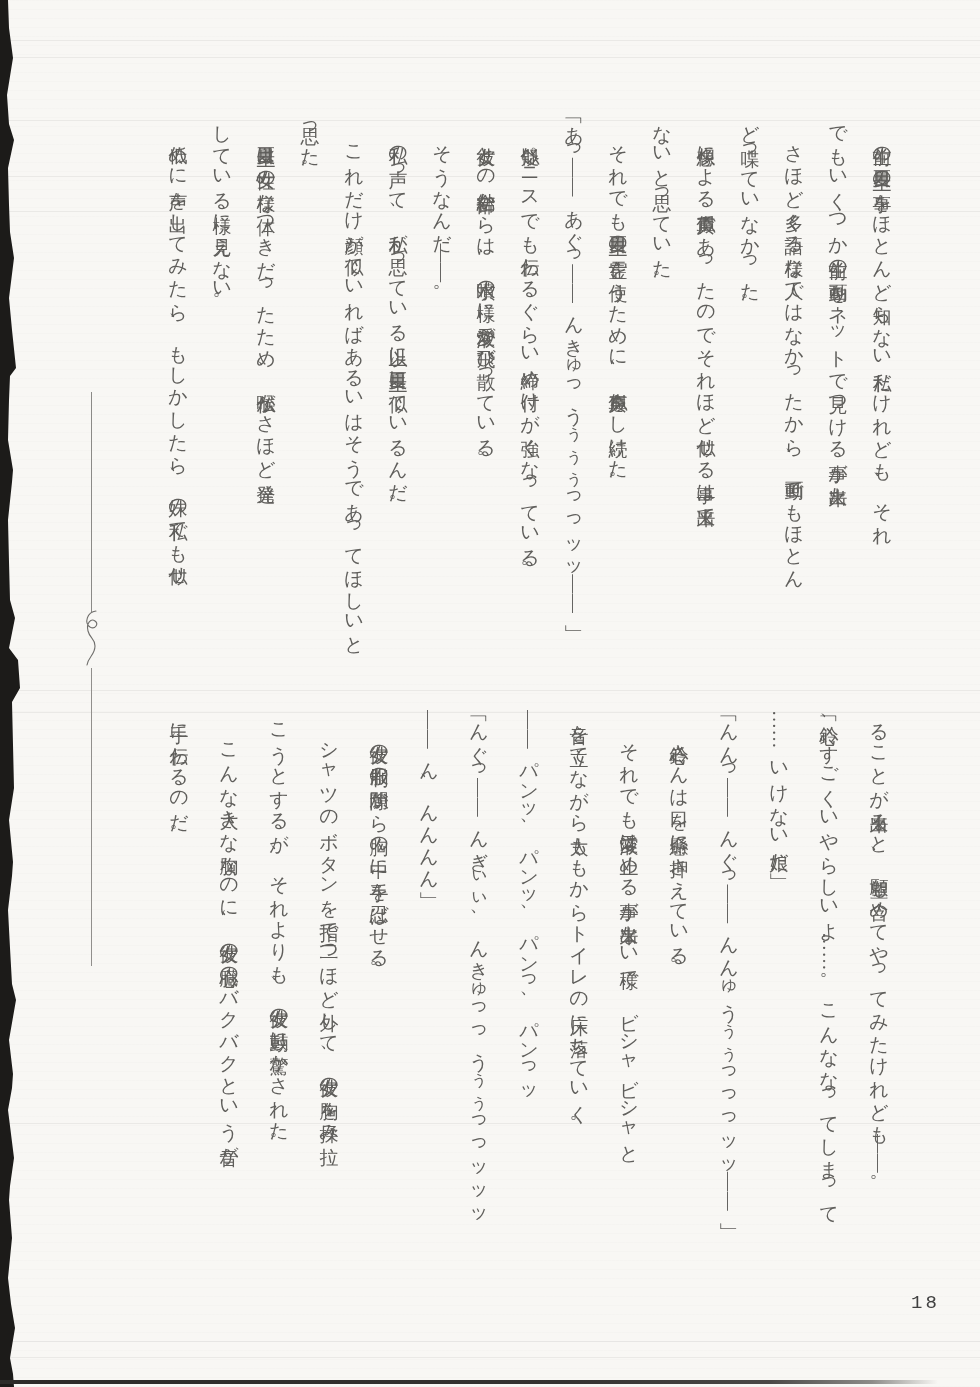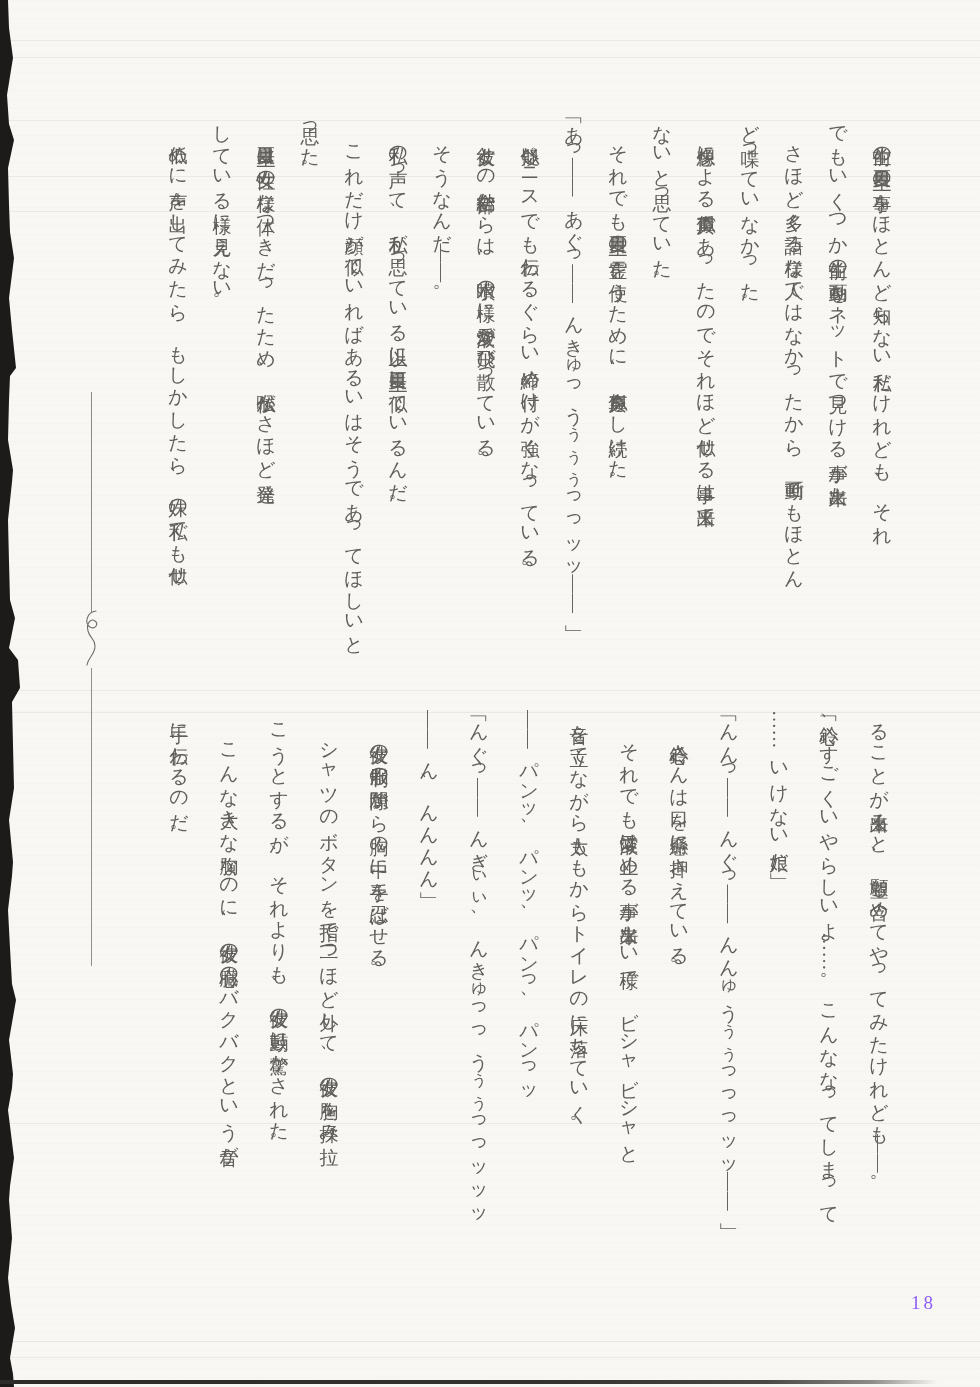--- a/index.html
+++ b/index.html
@@ -47,21 +47,22 @@
   .divider-line { position: absolute; left: 8px; width: 1px; background: #8b8a87; }
   .divider-line.upper { top: 0; height: 220px; }
   .divider-line.lower { top: 276px; height: 298px; background: #918f8c; }
   .divider-ornament { position: absolute; top: 218px; left: 0; }
 
   .page-number {
     position: absolute;
     left: 911px; top: 1292px;
     font-size: 19px;
     letter-spacing: 3px;
-    color: #8b5cf6;
+    color: #404040;
+    font-family: Liberation Mono, monospace;
   }
 
   
   .torn-edge { position: absolute; left: 0; top: 0; }
 
   
   .bottom-edge {
     position: absolute;
     left: 0; top: 1380px;
     width: 938px; height: 4px;

